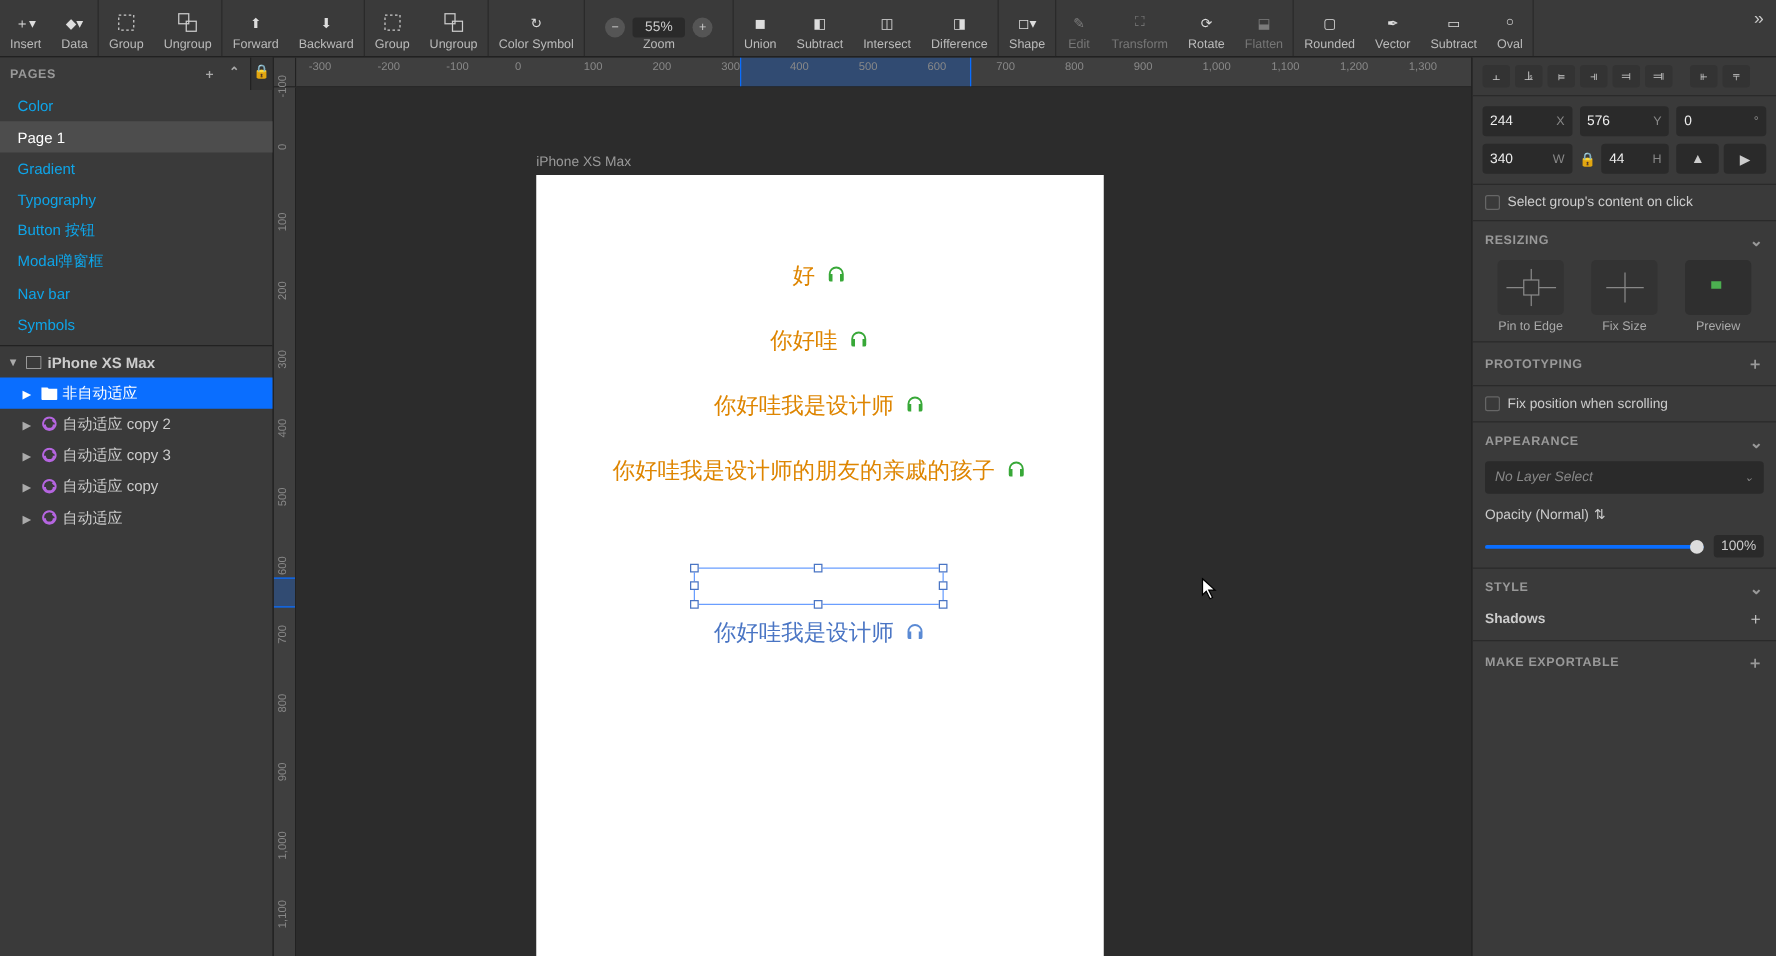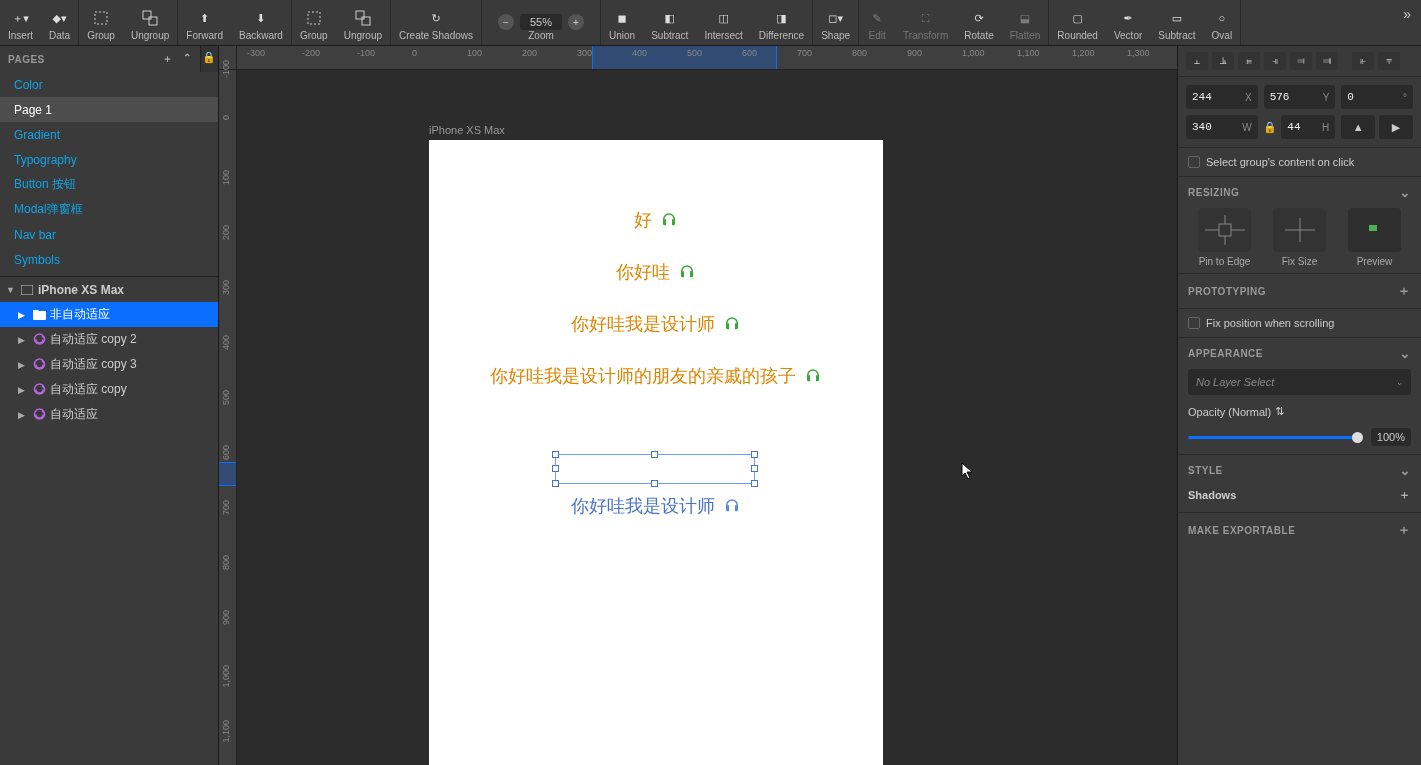--- a/index.html
+++ b/index.html
@@ -60,21 +60,21 @@
 .sel-handle { position:absolute; width:7px; height:7px; background:#fff; border:1px solid #4a75c4; }
 
 .cursor { position:absolute; width:14px; height:18px; pointer-events:none; }
 
 
 .right { width: 244px; background: #3a3a3a; border-left:1px solid #1a1a1a; display:flex; flex-direction:column; font-size:11px; }
 .align-row { display:flex; gap:4px; padding:6px 8px; border-bottom:1px solid #2a2a2a; }
 .align-btn { width:22px; height:18px; background:#333; border-radius:3px; display:flex; align-items:center; justify-content:center; cursor:pointer; color:#ccc; font-size:10px; }
 .prop-grid { display:grid; grid-template-columns: 1fr 1fr 1fr; gap:6px; padding:8px; border-bottom:1px solid #2a2a2a; }
 .prop-field { background:#2a2a2a; border-radius:3px; height:24px; display:flex; align-items:center; padding:0 6px; }
-.prop-field input { background:none; border:none; color:#eee; font-size:11px; width:100%; outline:none;font-family:Liberation Mono, monospace; }
+.prop-field input { background:none; border:none; color:#eee; font-size:11px; width:100%; outline:none; }
 .prop-field .unit { color:#888; font-size:10px; }
 .flip-btns { display:flex; gap:4px; }
 .flip-btn { flex:1; background:#2a2a2a; border-radius:3px; height:24px; display:flex; align-items:center; justify-content:center; cursor:pointer; color:#ccc; }
 
 .sect { border-bottom:1px solid #2a2a2a; padding:8px 10px; }
 .sect-h { display:flex; align-items:center; font-size:10px; font-weight:600; color:#999; letter-spacing:0.5px; }
 .sect-h .sp { margin-left:auto; cursor:pointer; font-size:13px; }
 .check-row { display:flex; gap:6px; padding:8px 10px; font-size:11px; cursor:pointer; border-bottom:1px solid #2a2a2a; }
 .chk { width:12px; height:12px; border:1px solid #666; border-radius:2px; }
 
@@ -153,21 +153,21 @@
             <rect x="1" y="1" width="8" height="8" fill="none" stroke="#ccc"></rect>
             <rect x="7" y="7" width="8" height="8" fill="none" stroke="#ccc"></rect>
           </svg>
         </div>
       <div class="lbl">Ungroup</div>
     </div>
   </div>
   <div class="tool-group">
     <div class="tool-item">
       <div class="ico">↻</div>
-      <div class="lbl">Create Shadows</div>
+      <div class="lbl">Color Symbol</div>
     </div>
   </div>
   <div class="tool-group">
     <div class="tool-item">
       <div class="zoom-box">
         <div class="zoom-btn">−</div>
         <div class="zoom-val">55%</div>
         <div class="zoom-btn">+</div>
       </div>
       <div class="lbl">Zoom</div>

